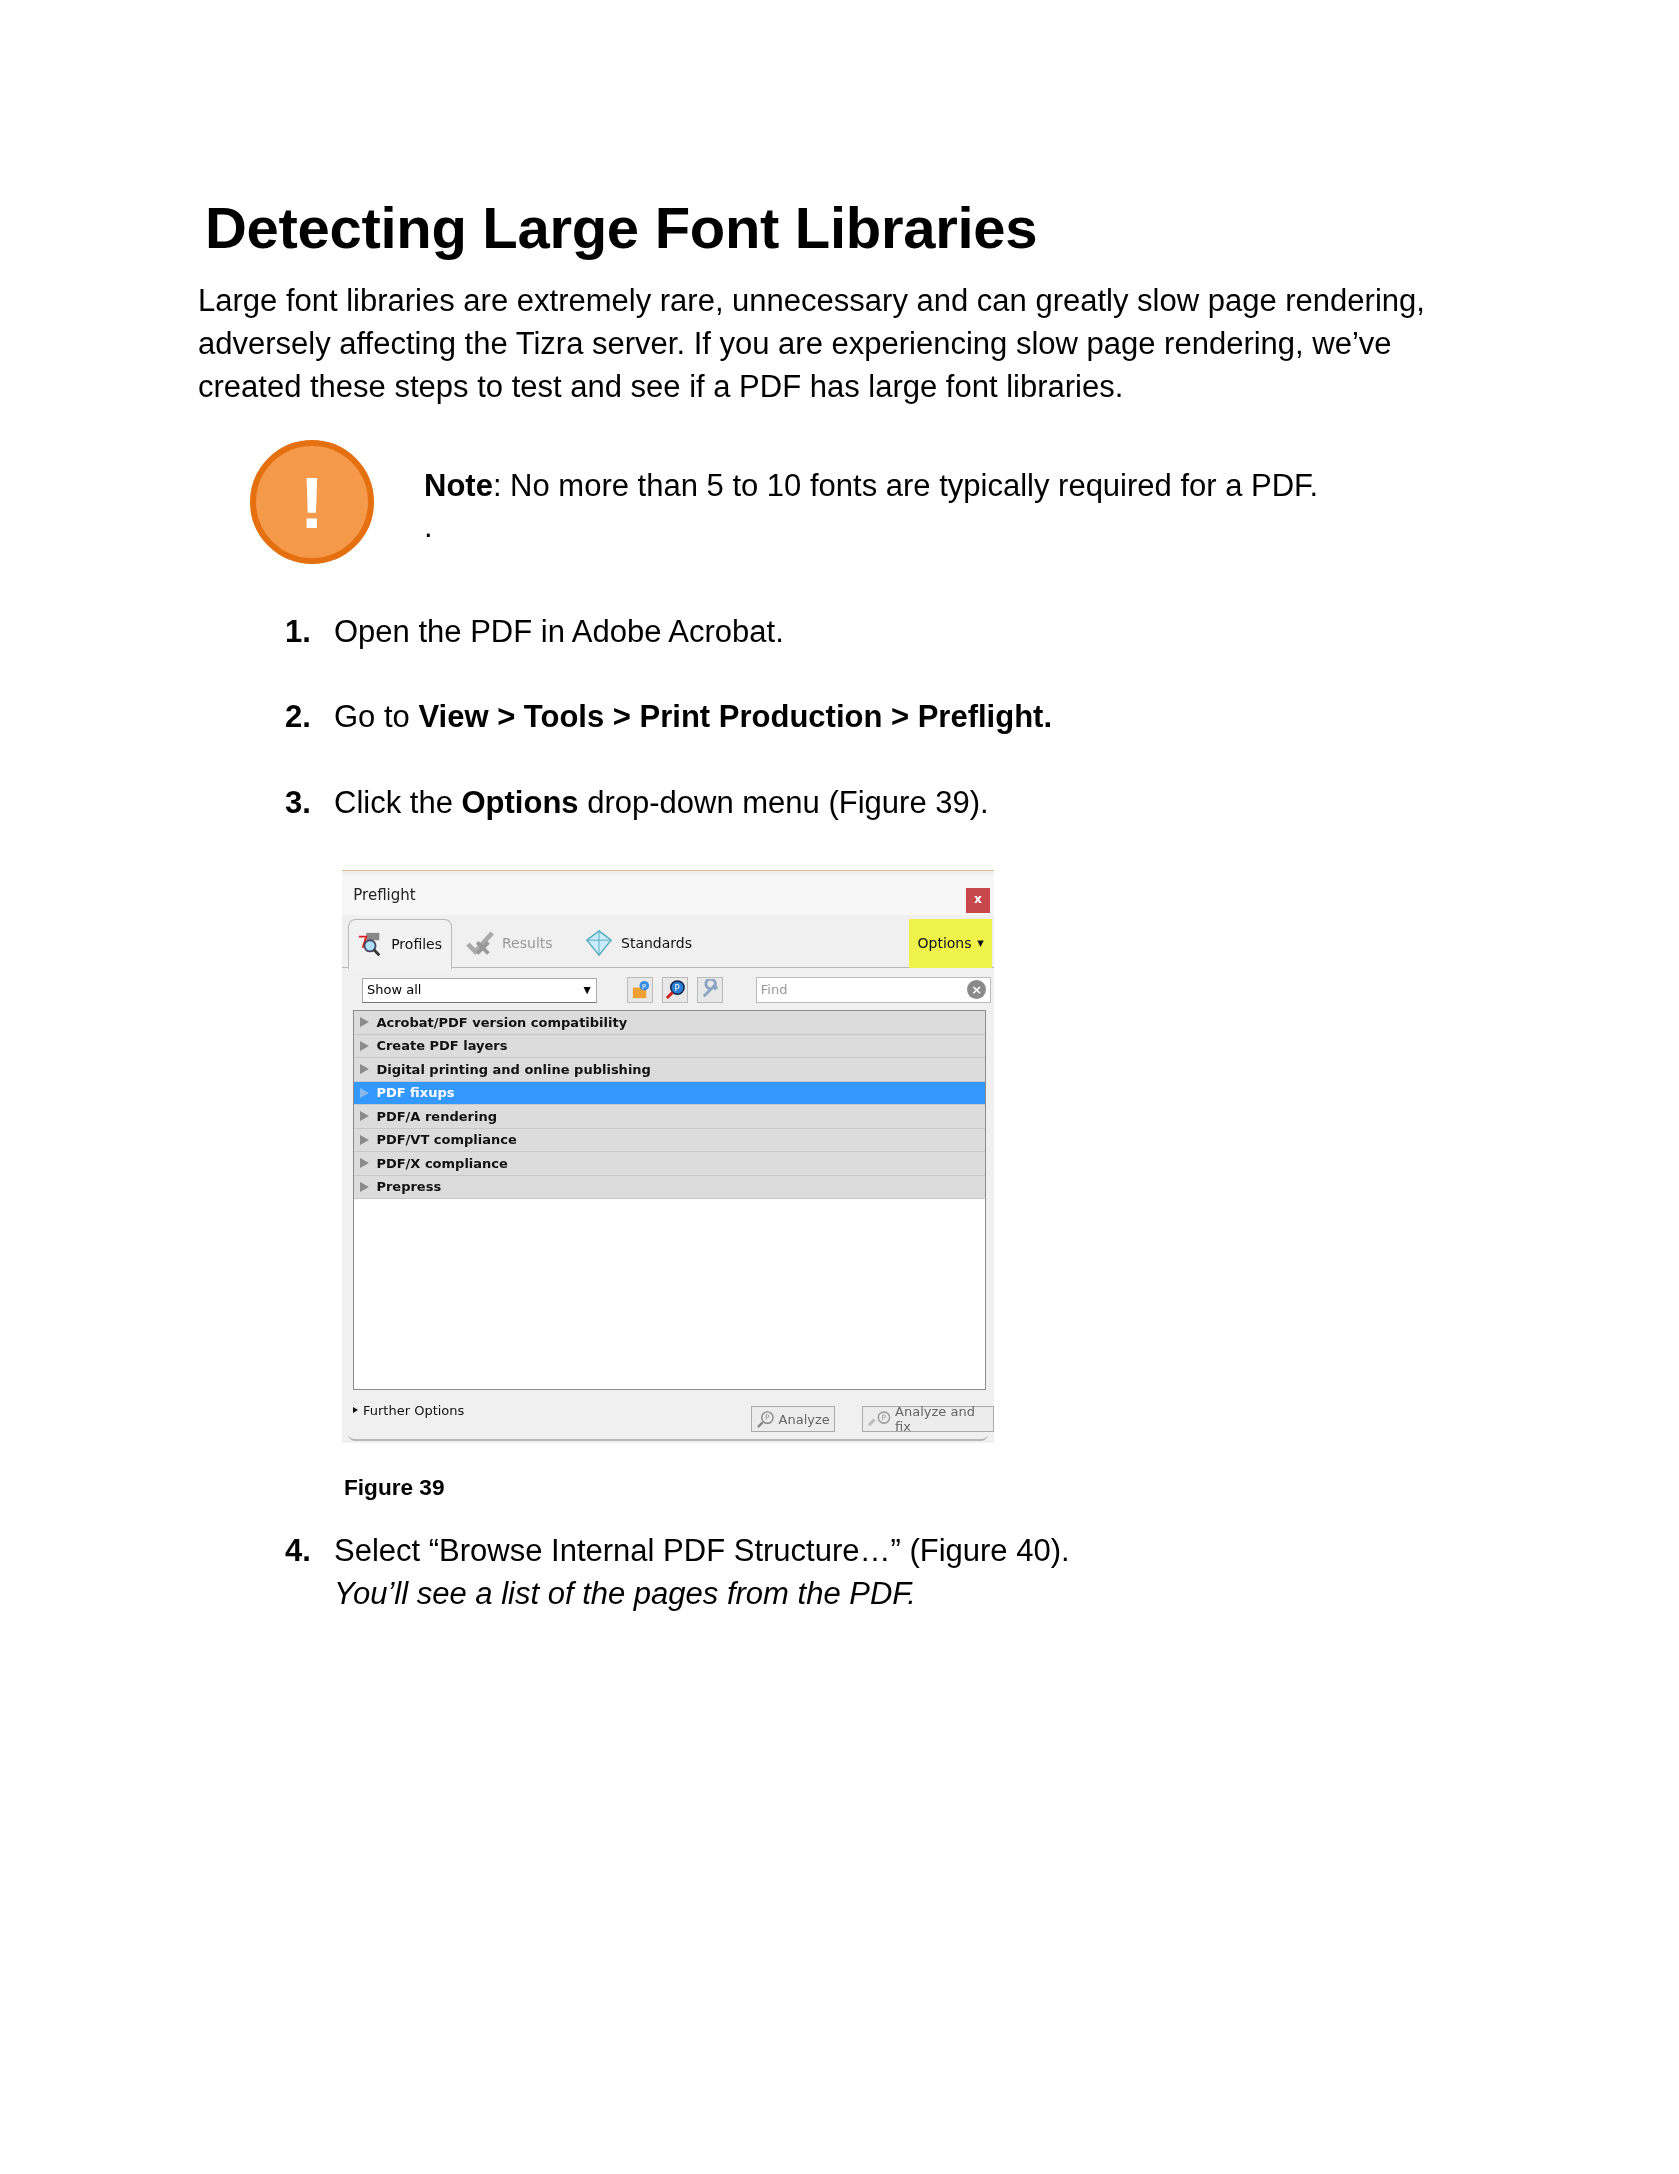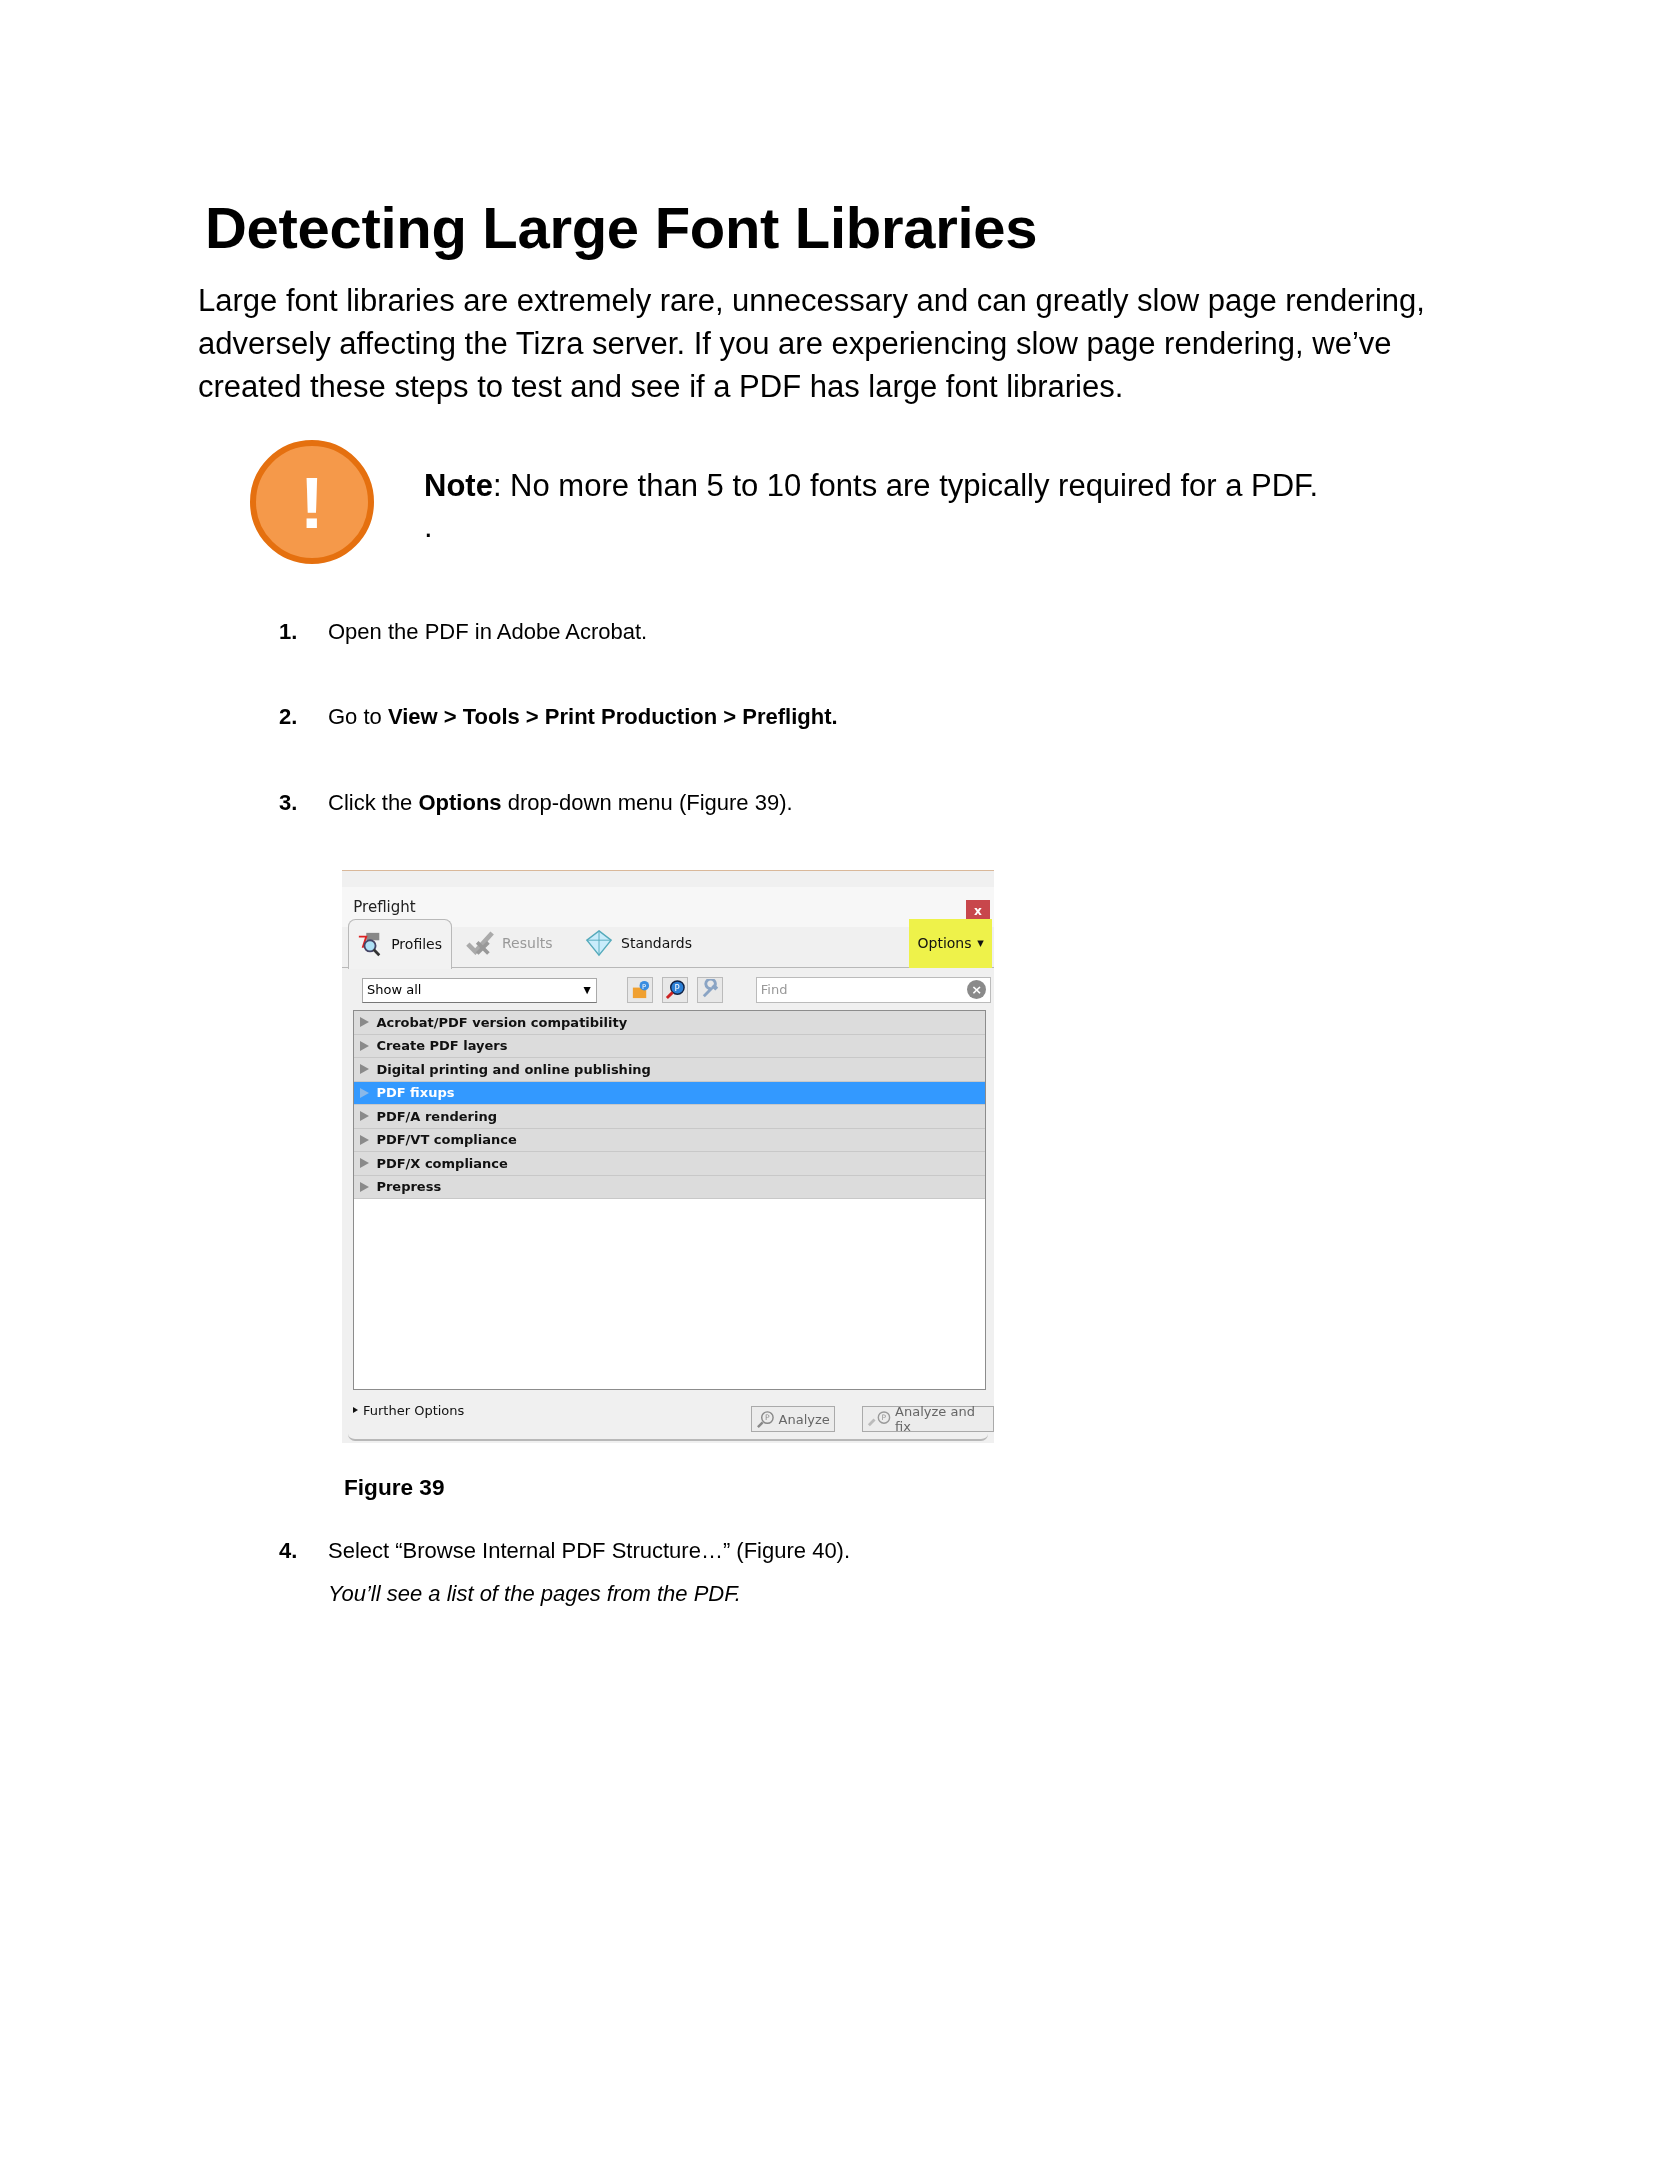--- a/index.html
+++ b/index.html
@@ -4,30 +4,30 @@
 <style>
   html, body { margin: 0; padding: 0; background: #ffffff; }
   body { width: 1680px; height: 2174px; position: relative; font-family: "Liberation Sans", sans-serif; color: #000; overflow: hidden; }
   .page-title { position: absolute; left: 205px; top: 194px; font-size: 58px; font-weight: bold; margin: 0; letter-spacing: -0.3px; }
   .intro { position: absolute; left: 198px; top: 279px; width: 1281px; font-size: 31px; line-height: 43px; margin: 0; }
 
   .note-icon { position: absolute; left: 250px; top: 440px; width: 124px; height: 124px; border-radius: 50%; background: #f5994a; border: 6.6px solid #e5700f; box-sizing: border-box; }
   .note-icon .bang { position: absolute; left: 50%; top: 50%; transform: translate(-50%, -50%); color: #fff; font-size: 73px; font-weight: bold; font-family: "Liberation Sans", sans-serif; line-height: 1; }
   .note-text { position: absolute; left: 424px; top: 465px; font-size: 31px; line-height: 41px; margin: 0; }
   .note-text b { font-weight: bold; }
-  .step { position: absolute; left: 279px; font-size: 22px; line-height: 43px; }
+  .step { position: absolute; left: 285px; font-size: 31px; line-height: 43px; }
   .step .num { display: inline-block; width: 49px; font-weight: bold; }
   .step b { font-weight: bold; }
   .step .sub { display: block; margin-left: 49px; font-style: italic; }
 
   .fig-caption { position: absolute; left: 344px; top: 1475px; font-size: 22.6px; font-weight: bold; }
 
   
   .pf { position: absolute; left: 342px; top: 870px; width: 652px; height: 573px; background: #f0f0f0; font-family: "DejaVu Sans", sans-serif; font-size: 14px; box-sizing: border-box; border-top: 1.9px solid #d9b89a; }
-  .pf-titlebar { position: absolute; left: 0; top: 16px; width: 100%; height: 40px; background: #f7f7f7; }
+  .pf-titlebar { position: absolute; left: 0; top: 4px; width: 100%; height: 40px; background: #f7f7f7; }
   .pf-title { position: absolute; left: 11.3px; top: 11.3px; font-size: 15px; color: #222; }
   .pf-close { position: absolute; right: 3.8px; top: 13px; width: 24.5px; height: 24.5px; background: #c8474c; color: #fff; font-size: 12.2px; text-align: center; line-height: 22.6px; font-weight: bold; }
   .pf-tabs { position: absolute; left: 0; top: 40px; width: 100%; height: 56px; border-bottom: 1.9px solid #b8b8b8; }
   .pf-tab { position: absolute; top: 9.4px; height: 45px; display: flex; align-items: center; gap: 8px; font-size: 14px; color: #111; }
   .pf-tab.active { left: 5.6px; width: 102px; background: #f2f2f2; border: 1.9px solid #b9b9b9; border-bottom: none; border-radius: 7.5px 7.5px 0 0; justify-content: center; top: 7.5px; height: 49px; }
   .pf-tab.results { left: 124px; color: #999; }
   .pf-tab.standards { left: 243px; }
   .pf-options { position: absolute; right: 1.9px; top: 7.5px; width: 83px; height: 49px; background: #eef24a; display: flex; align-items: center; justify-content: center; gap: 5.6px; font-size: 14px; color: #111; }
   .pf-toolbar { position: absolute; left: 8px; top: 98px; width: 100%; height: 38px; }
   .pf-select { position: absolute; left: 12.2px; top: 9.4px; width: 235px; height: 24.5px; background: #fff; border: 0.9px solid #aaa; border-bottom: 1.9px solid #777; box-sizing: border-box; font-size: 13px; padding-left: 3.8px; line-height: 22.6px; }

